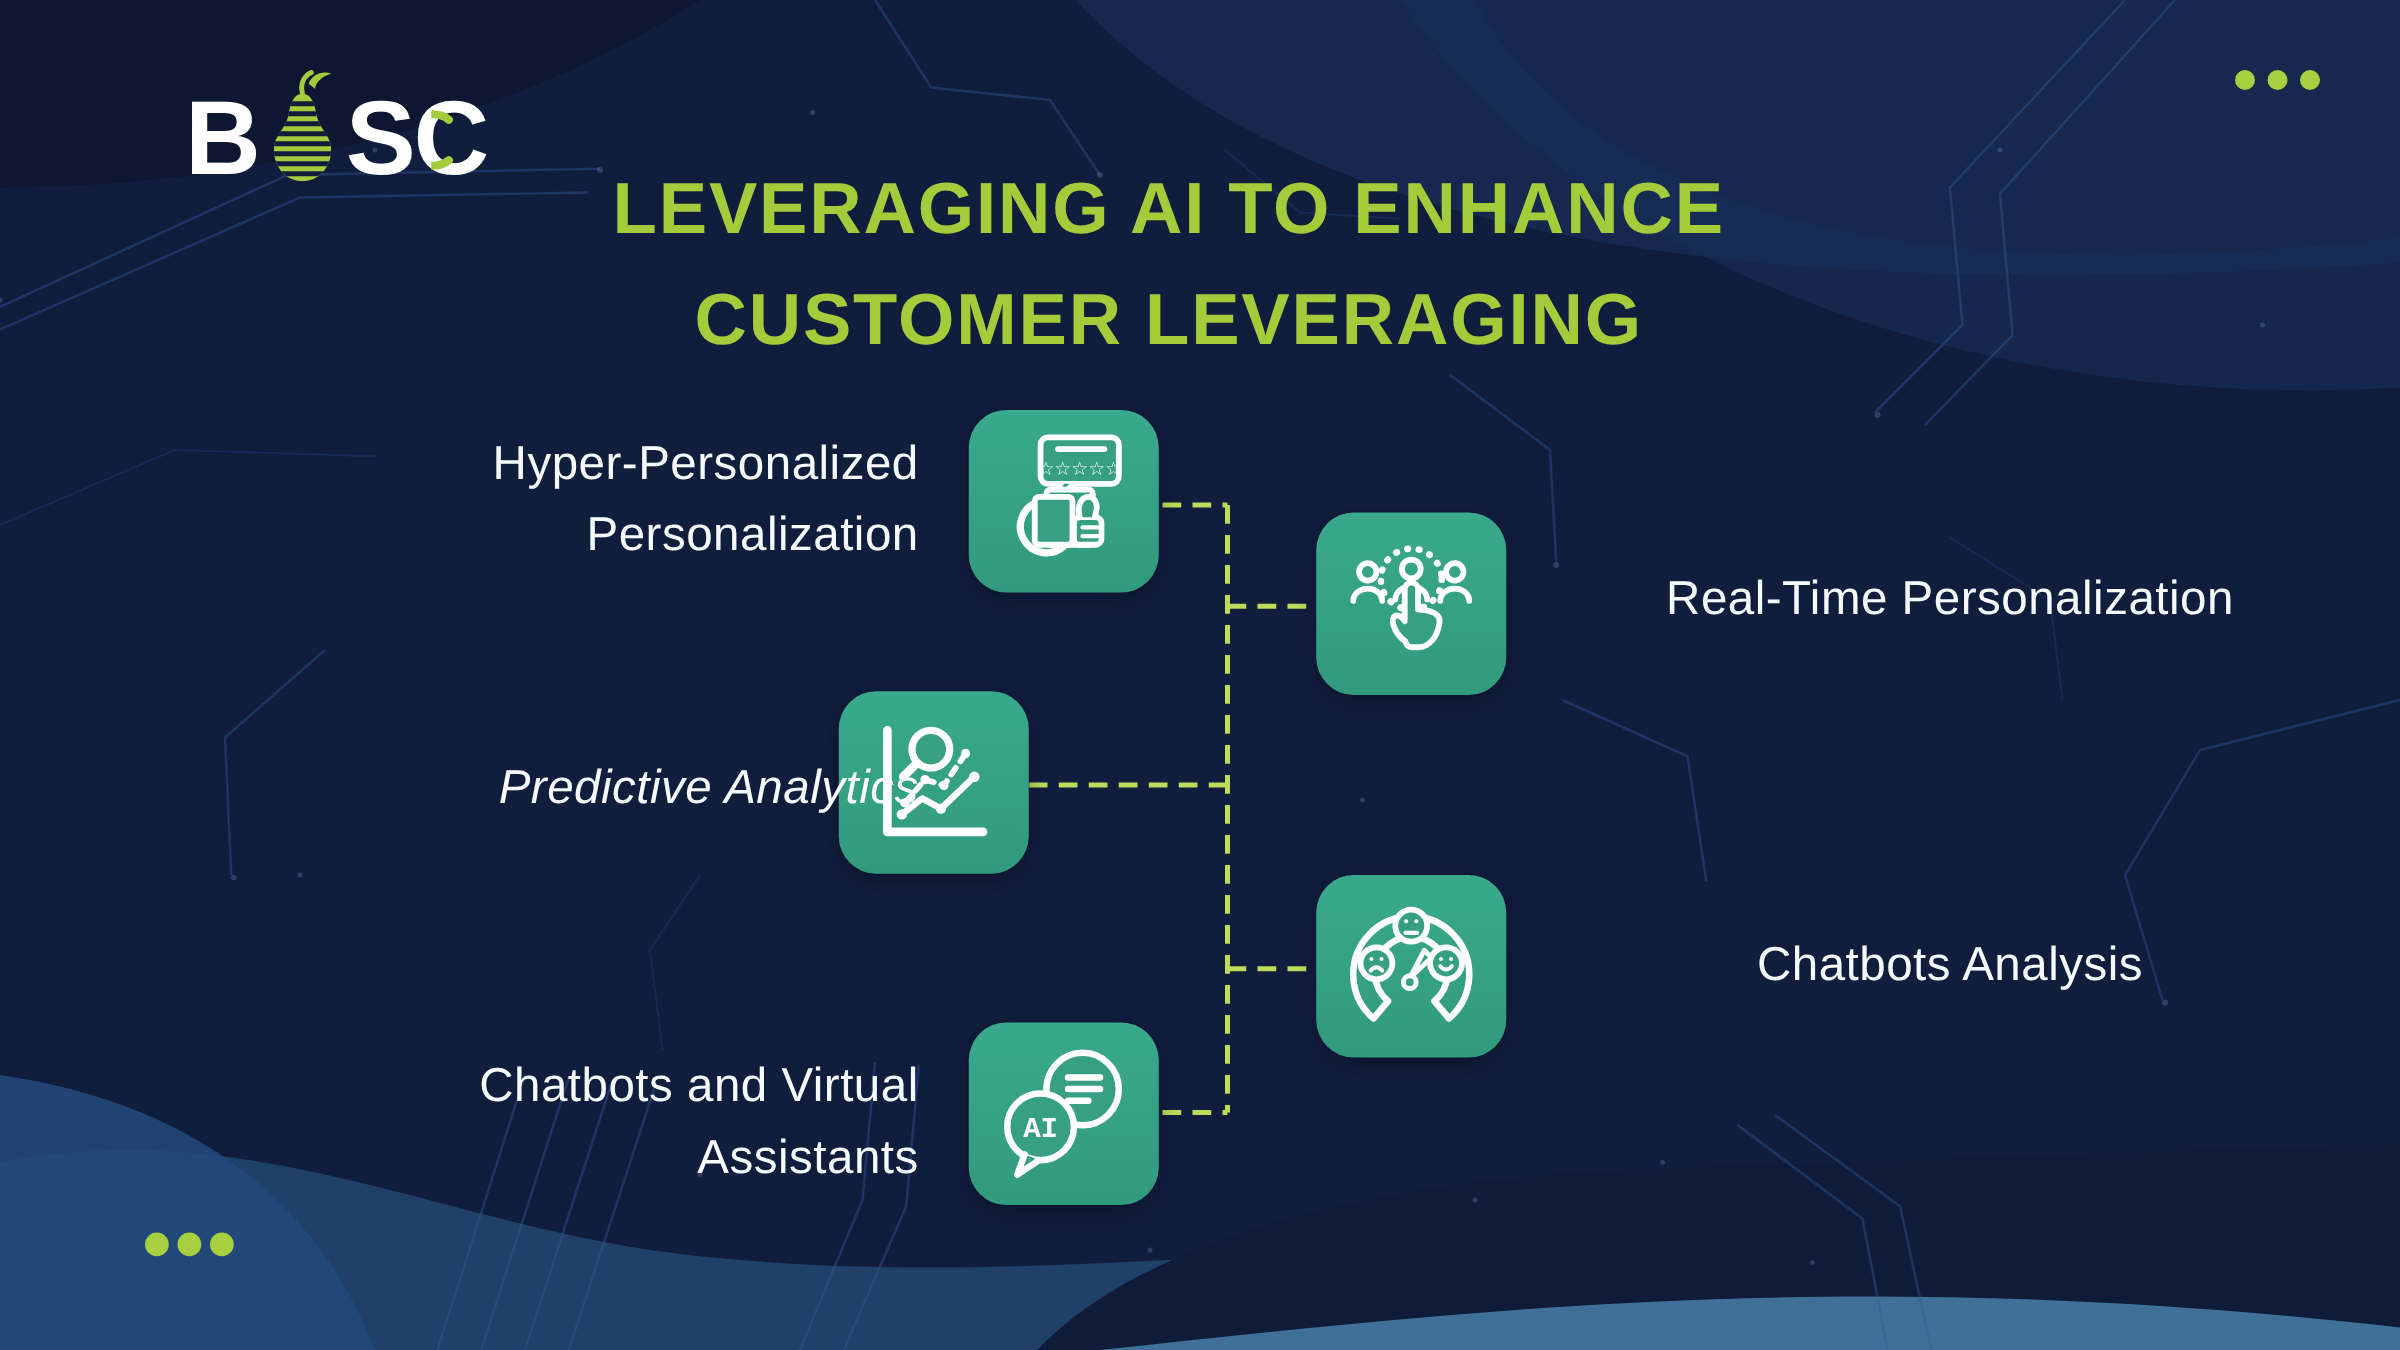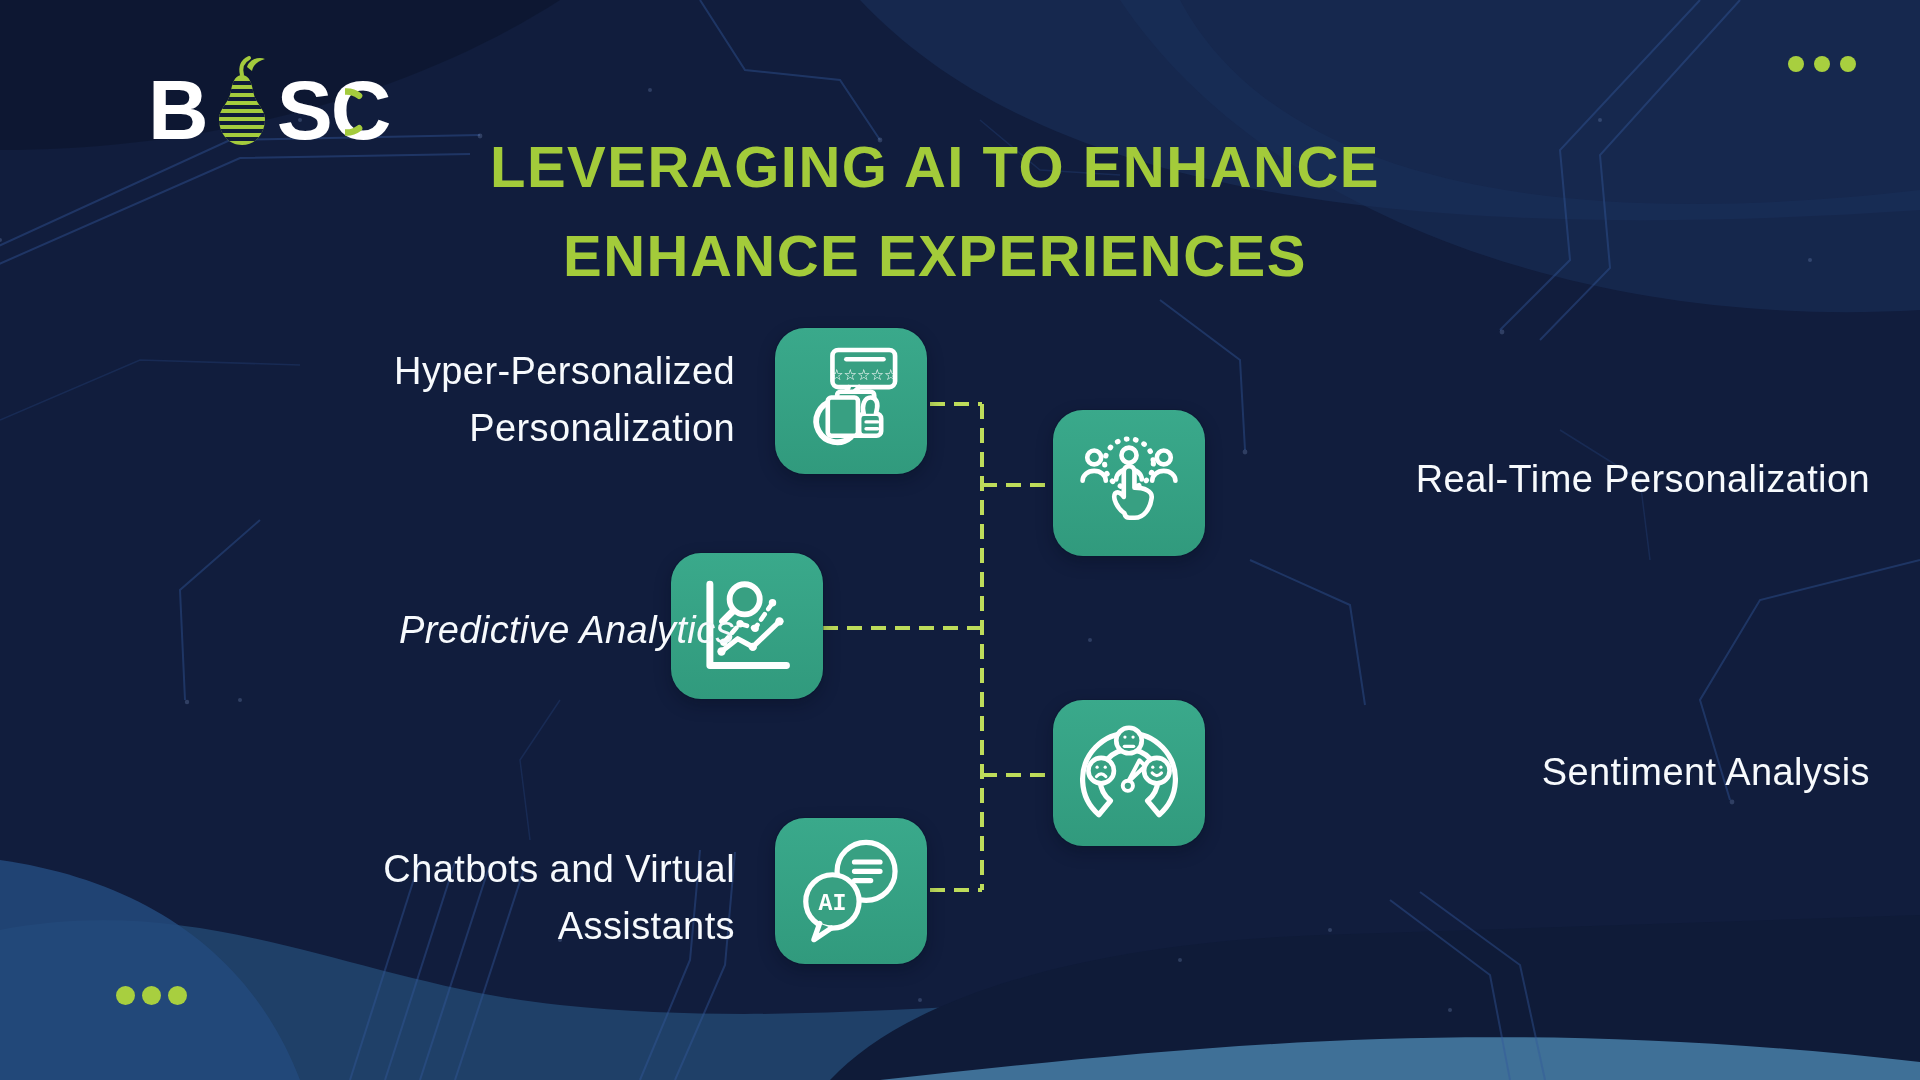--- a/index.html
+++ b/index.html
@@ -42,21 +42,21 @@
   .tile-realtime{left:1053px;top:410px;}
   .tile-predictive{left:671px;top:553px;}
   .tile-sentiment{left:1053px;top:700px;}
   .tile-chatbots{left:775px;top:818px;}
   
   .label{
     position:absolute;color:#f7fafd;font-size:38px;font-weight:500;
     line-height:57px;letter-spacing:.4px;z-index:4;
   }
   .label-left{left:235px;width:500px;text-align:right;}
-  .label-right{left:1250px;width:620px;text-align:right;white-space:nowrap;}
+  .label-right{left:1250px;width:620px;text-align:center;white-space:nowrap;}
   .label-hyper{top:343px;}
   .label-realtime{top:451px;}
   .label-predictive{top:602px;font-style:italic;}
   .label-sentiment{top:744px;}
   .label-chatbots{top:841px;}
 </style>
 </head>
 <body>
 
 <div class="canvas">
@@ -164,21 +164,21 @@
     <span class="logo-c logo-letter">
       <svg class="c-arc" viewBox="0 0 48 48" aria-hidden="true">
         <path d="M13,39 A19,19 0 1 1 13,9" stroke="#a4cb3d" stroke-width="6" fill="none" stroke-linecap="round"></path>
       </svg>
       <span>C</span>
     </span>
   </div>
 
   <h1 class="title">
     <span>LEVERAGING AI TO ENHANCE</span><br>
-    <span>ENHANCE EXPERIENCES</span>
+    <span>CUSTOMER LEVERAGING</span>
   </h1>
 
   <svg class="connectors" viewBox="0 0 1920 1080" aria-hidden="true">
     <path d="M930,404 H982 M982,404 V890 M982,485 H1051 M823,628 H982 M982,775 H1051 M930,890 H982" stroke="#bedc5a" stroke-width="4" fill="none" stroke-dasharray="15 9"></path>
   </svg>
 
   <div class="tile tile-hyper">
     <svg viewBox="0 0 100 100" aria-hidden="true" stroke="#ffffff" fill="none" stroke-width="4" stroke-linecap="round" stroke-linejoin="round">
       <rect x="34" y="6" width="54" height="32" rx="5" fill="#38a082"></rect>
       <path d="M46,14 H78"></path>
@@ -250,16 +250,16 @@
       <path d="M53,25 H75 M53,33 H75 M53,41 H67"></path>
       <circle cx="34" cy="59" r="23" fill="#38a082"></circle>
       <path d="M23,78 L18,92 L33,82" fill="#38a082"></path>
       <text x="34" y="66" text-anchor="middle" font-size="20" font-weight="bold" fill="#ffffff" stroke="none" font-family="'Liberation Mono','DejaVu Sans Mono',monospace">AI</text>
     </svg>
   </div>
 
   <div class="label label-left label-hyper">Hyper-Personalized Personalization</div>
   <div class="label label-right label-realtime">Real-Time Personalization</div>
   <div class="label label-left label-predictive">Predictive Analytics</div>
-  <div class="label label-right label-sentiment">Sentiment Analysis</div>
+  <div class="label label-right label-sentiment">Chatbots Analysis</div>
   <div class="label label-left label-chatbots">Chatbots and Virtual Assistants</div>
 
 </div>
 
 </body></html>

